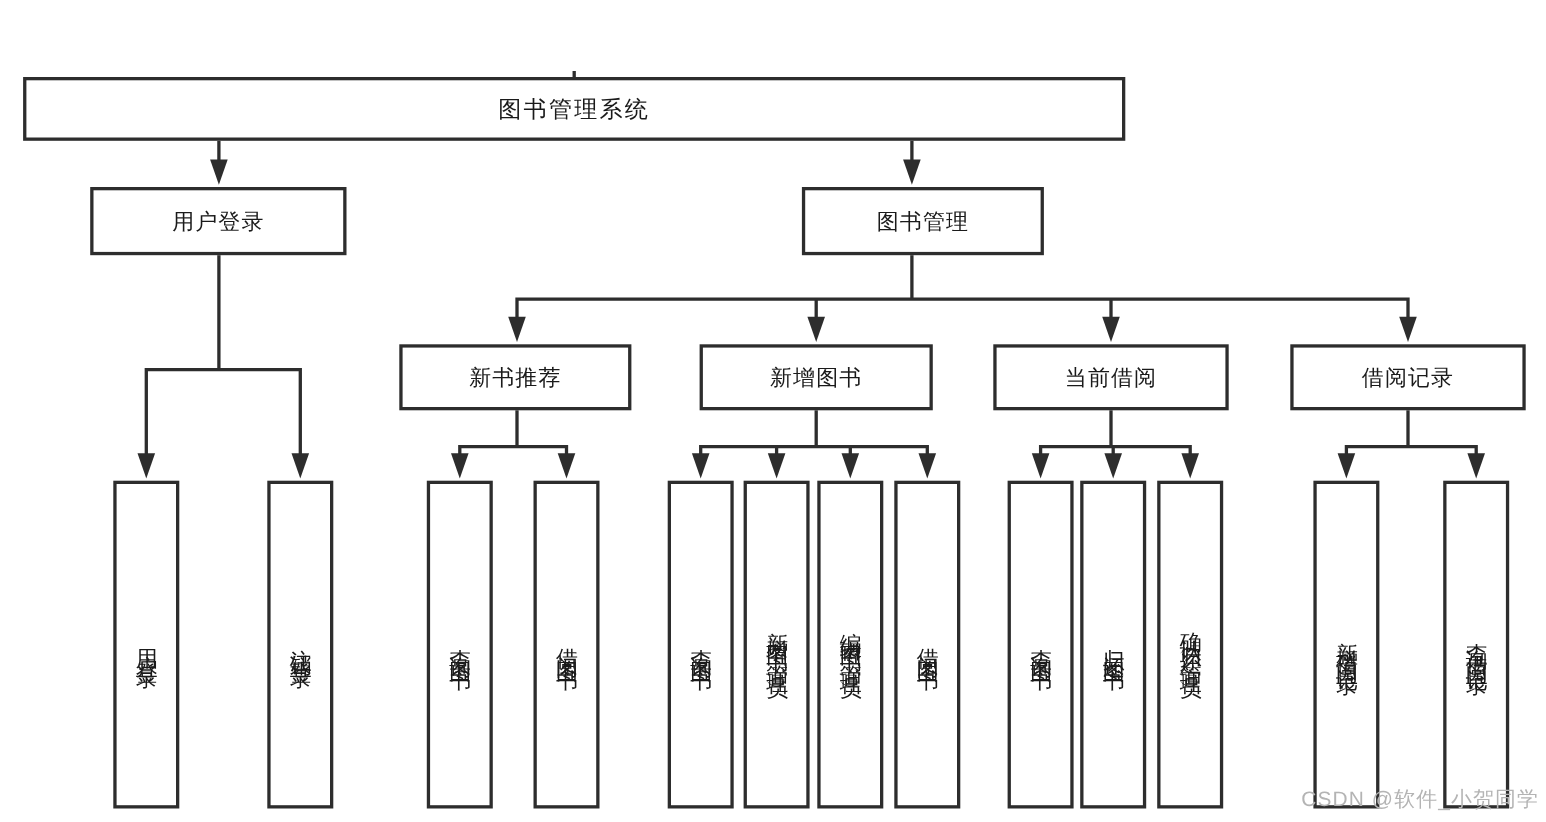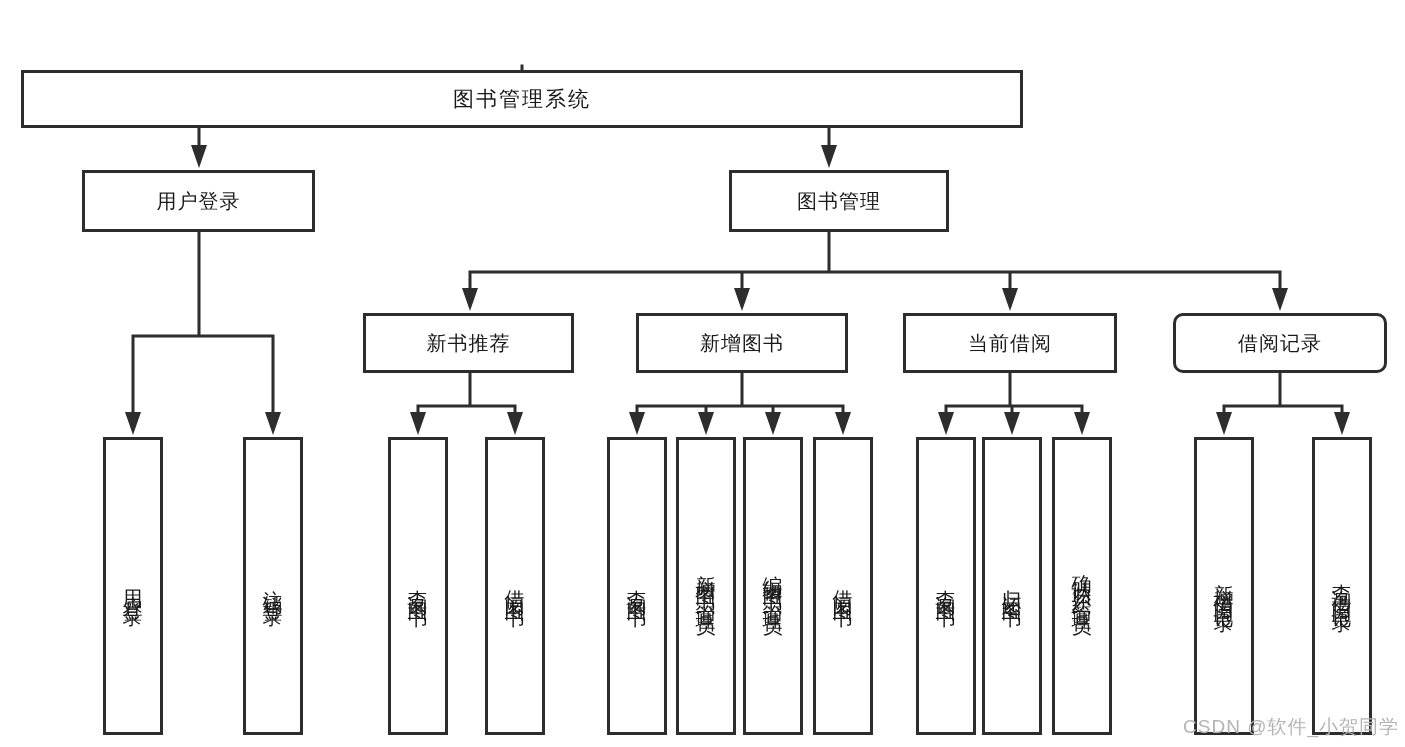--- a/index.html
+++ b/index.html
@@ -93,21 +93,21 @@
   </svg>
 
   <div class="box h-box root-box" style="left:21px;top:26px;width:1002px;height:58px;margin-top:44px;">图书管理系统</div>
 
   <div class="box h-box" style="left:82px;top:170px;width:233px;height:62px;">用户登录</div>
   <div class="box h-box" style="left:710px;top:170px;width:220px;height:62px;margin-left:19px;">图书管理</div>
 
   <div class="box h-box" style="left:363px;top:313px;width:211px;height:60px;text-align:right;">新书推荐</div>
   <div class="box h-box" style="left:636px;top:313px;width:212px;height:60px;">新增图书</div>
   <div class="box h-box" style="left:903px;top:313px;width:214px;height:60px;text-align:center;">当前借阅</div>
-  <div class="box h-box" style="left:1173px;top:313px;width:214px;height:60px;border-radius:10px;">借阅记录</div>
+  <div class="box h-box" style="left:1173px;top:313px;width:214px;height:60px;">借阅记录</div>
 
   <div class="box v-box" style="left:103px;top:437px;width:60px;height:298px;">用户登录</div>
   <div class="box v-box" style="left:243px;top:437px;width:60px;height:298px;">注销登录</div>
 
   <div class="box v-box" style="left:388px;top:437px;width:60px;height:298px;">查询图书</div>
   <div class="box v-box" style="left:485px;top:437px;width:60px;height:298px;">借阅图书</div>
 
   <div class="box v-box" style="left:607px;top:437px;width:60px;height:298px;">查询图书</div>
   <div class="box v-box" style="left:676px;top:437px;width:60px;height:298px;">新增图书（管理员）</div>
   <div class="box v-box" style="left:743px;top:437px;width:60px;height:298px;">编辑图书（管理员）</div>

